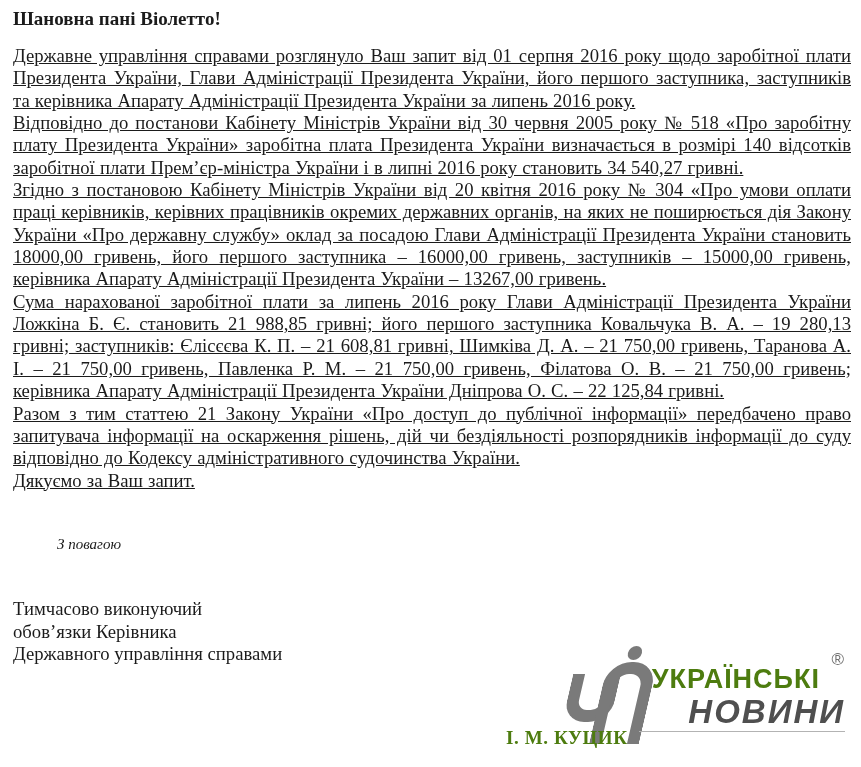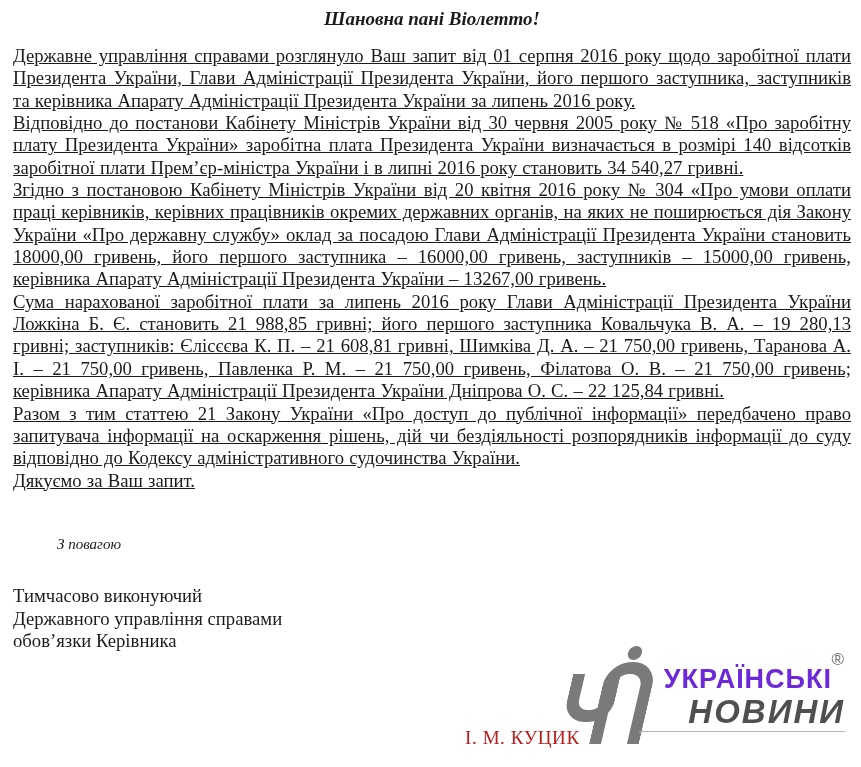--- a/index.html
+++ b/index.html
@@ -10,54 +10,53 @@
     color: #1b1b1b;
     position: relative;
     overflow: hidden;
   }
   .doc {
     position: absolute;
     left: 13px; top: 8px;
     width: 838px;
   }
   .salutation {
-    text-align: center;
+    text-align: left;
     font-weight: bold;
-    font-style: italic;
     font-size: 19px;
     line-height: 22px;
     margin: 0 0 15px 0;
   }
   .para {
     margin: 0;
     text-align: justify;
     font-size: 18.7px;
     line-height: 22.35px;
     word-spacing: 0.5px;
     text-decoration: underline;
   }
   .para.bold { font-weight: bold; }
   .closing {
     margin: 41px 0 0 44px;
     font-style: italic;
     font-size: 15px;
     line-height: 22.35px;
   }
   .signature {
-    margin-top: 30px;
+    margin-top: 43px;
     font-size: 18.7px;
     line-height: 22.35px;
   }
   .signer {
     position: absolute;
-    left: 465px; top: 727px;
-    font-weight: normal;
+    left: 506px; top: 727px;
+    font-weight: bold;
     font-size: 19px;
     letter-spacing: 0.6px;
-    color: #b91c1c;
+    color: #4d7c0f;
     z-index: 3;
   }
   
   .logo { position: absolute; right: 0; top: 0; width: 861px; height: 767px; pointer-events: none; z-index: 1; }
   .logo-glyph { position: absolute; left: 534px; top: 648px; width: 112px; height: 100px; }
   .glyph-skew { position: absolute; inset: 0; transform: skewX(-13deg); transform-origin: 0 100%; }
   .g-u {
     position: absolute; left: 22px; top: 26px; width: 48px; height: 48px;
     box-sizing: border-box;
     border: 12px solid #7a7a7a; border-top: none;
@@ -67,24 +66,24 @@
     position: absolute; left: 54px; top: 14px; width: 50px; height: 82px;
     box-sizing: border-box;
     border: 12px solid #7a7a7a; border-bottom: none;
     border-radius: 24px 24px 0 0;
   }
   .g-dot {
     position: absolute; left: 72px; top: -2px; width: 14px; height: 14px;
     border-radius: 50%; background: #7a7a7a;
   }
   .brand-line1 {
-    position: absolute; top: 666px; right: 29px;
+    position: absolute; top: 666px; right: 41px;
     font-family: "Liberation Sans", sans-serif;
     font-weight: bold; font-size: 27px; line-height: 27px;
-    letter-spacing: 1px; color: #6d28d9;
+    letter-spacing: 1px; color: #4d7c0f;
   }
   .brand-rmark {
     position: absolute; top: 650px; right: 17px;
     font-family: "Liberation Sans", sans-serif;
     font-size: 17px; color: #6f6f6f;
   }
   .brand-line2 {
     position: absolute; top: 695px; right: 16px;
     font-family: "Liberation Sans", sans-serif;
     font-weight: bold; font-size: 33px; line-height: 33px;
@@ -111,22 +110,22 @@
   <p class="para">Відповідно до постанови Кабінету Міністрів України від 30 червня 2005 року № 518 «Про заробітну плату Президента України» заробітна плата Президента України визначається в розмірі 140 відсотків заробітної плати Прем’єр-міністра України і в липні 2016 року становить 34 540,27 гривні.</p>
   <p class="para">Згідно з постановою Кабінету Міністрів України від 20 квітня 2016 року № 304 «Про умови оплати праці керівників, керівних працівників окремих державних органів, на яких не поширюється дія Закону України «Про державну службу» оклад за посадою Глави Адміністрації Президента України становить 18000,00 гривень, його першого заступника – 16000,00 гривень, заступників – 15000,00 гривень, керівника Апарату Адміністрації Президента України – 13267,00 гривень.</p>
   <p class="para">Сума нарахованої заробітної плати за липень 2016 року Глави Адміністрації Президента України Ложкіна Б. Є. становить 21 988,85 гривні; його першого заступника Ковальчука В. А. – 19 280,13 гривні; заступників: Єлісєєва К. П. – 21 608,81 гривні, Шимківа Д. А. – 21 750,00 гривень, Таранова А. І. – 21 750,00 гривень, Павленка Р. М. – 21 750,00 гривень, Філатова О. В. – 21 750,00 гривень; керівника Апарату Адміністрації Президента України Дніпрова О. С. – 22 125,84 гривні.</p>
   <p class="para">Разом з тим статтею 21 Закону України «Про доступ до публічної інформації» передбачено право запитувача інформації на оскарження рішень, дій чи бездіяльності розпорядників інформації до суду відповідно до Кодексу адміністративного судочинства України.</p>
   <p class="para">Дякуємо за Ваш запит.</p>
 
   <div class="closing">З повагою</div>
 
   <div class="signature">
     <div>Тимчасово виконуючий</div>
+    <div>обов’язки Керівника</div>
     <div>Державного управління справами</div>
-    <div>обов’язки Керівника</div>
   </div>
 </div>
 
 <div class="signer">І. М. КУЦИК</div>
 
 <div class="logo">
   <div class="logo-glyph">
     <div class="glyph-skew">
       <div class="g-u"></div>
       <div class="g-n"></div>

